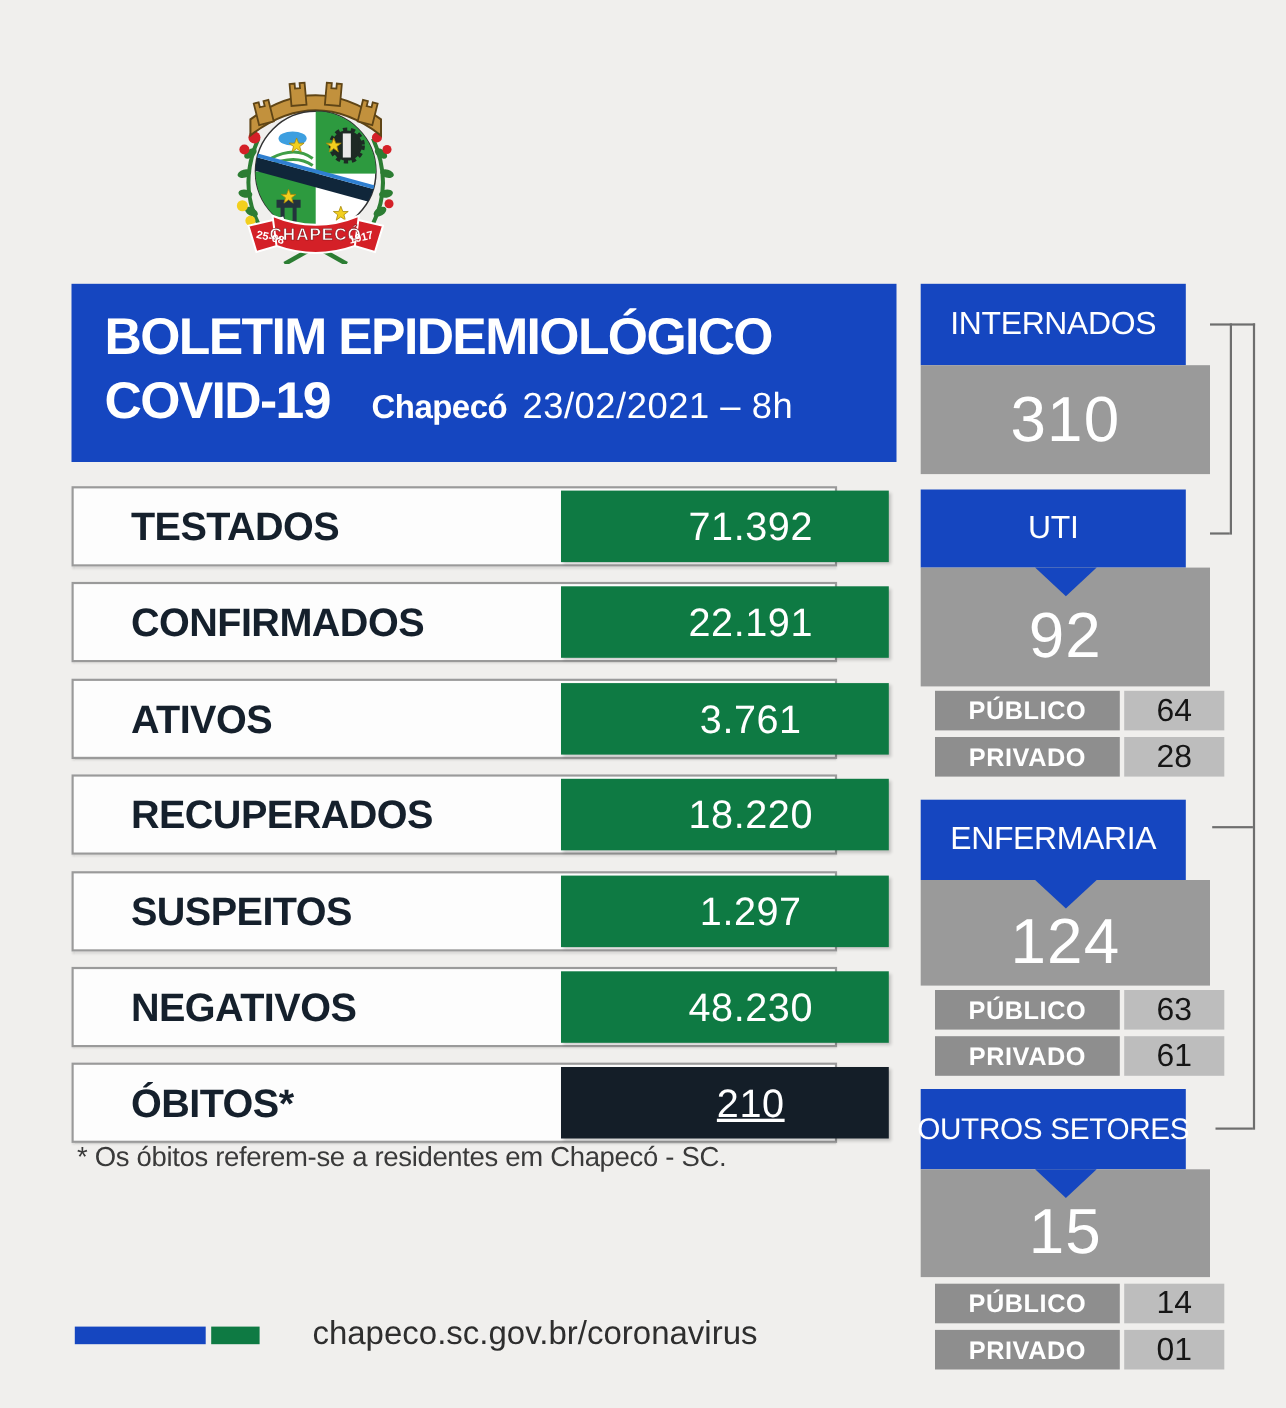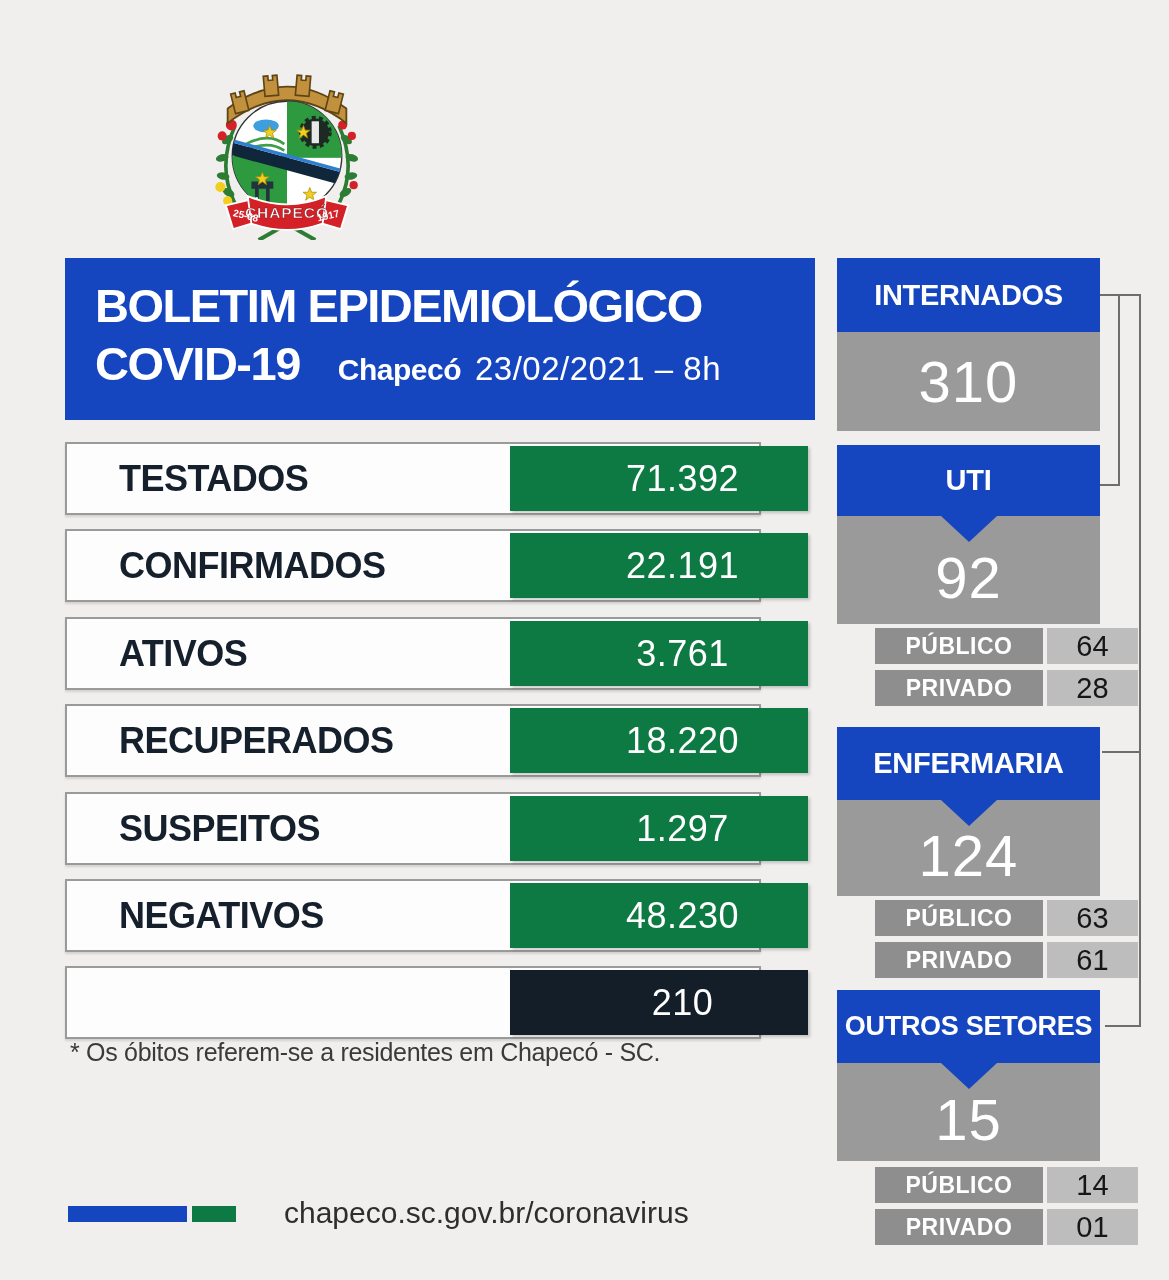--- a/index.html
+++ b/index.html
@@ -27,35 +27,35 @@
   .banner .dt{font-size:33px;font-weight:400;margin-left:14px;letter-spacing:0.5px;}
 
   
   .stat-row{position:absolute;left:65px;width:696px;height:73px;background:var(--row-bg);
             border:2px solid var(--row-border);box-shadow:0 2px 2px rgba(0,0,0,0.12);}
   .stat-row .lbl{position:absolute;left:52px;top:0;line-height:69px;font-size:36px;font-weight:800;
                  color:var(--ink);letter-spacing:-0.5px;font-stretch:condensed;white-space:nowrap;}
   .stat-row .val{position:absolute;left:443px;top:2px;width:298px;height:65px;background:var(--green);
                  color:#fff;font-size:36px;line-height:65px;text-align:center;letter-spacing:0.5px;
                  font-stretch:condensed;box-shadow:2px 2px 3px rgba(0,0,0,0.2);padding-left:47px;}
-  .stat-row.black .val{background:var(--dark);}
+  .stat-row.black .val{background:var(--dark);text-decoration:underline;}
   .footnote{position:absolute;left:70px;top:1038px;font-size:25px;color:#3a3a3a;letter-spacing:-0.3px;font-stretch:condensed;}
 
   
-  .rc-head{position:absolute;left:837px;width:263px;background:var(--blue);color:#fff;
-           display:flex;align-items:center;justify-content:center;font-weight:700;
+  .rc-head{position:absolute;left:837px;width:241px;background:var(--blue);color:#fff;
+           display:flex;align-items:center;justify-content:center;font-weight:400;
            font-size:29px;letter-spacing:-0.3px;font-stretch:condensed;white-space:nowrap;}
   .rc-num{position:absolute;left:837px;width:263px;background:var(--gray-box);color:#fff;
           display:flex;align-items:center;justify-content:center;font-size:58px;font-weight:400;
           letter-spacing:1px;}
   .rc-num.arrowed::before{content:"";position:absolute;top:0;left:50%;margin-left:-28px;
           border-left:28px solid transparent;border-right:28px solid transparent;
           border-top:26px solid var(--blue);}
   .rc-num.arrowed{padding-top:14px;}
-  .sub-row{position:absolute;left:875px;width:244px;height:36px;}
+  .sub-row{position:absolute;left:850px;width:244px;height:36px;}
   .sub-row .k{position:absolute;left:0;top:0;width:168px;height:36px;background:var(--gray-label);
               color:#fff;font-weight:700;font-size:23px;line-height:36px;text-align:center;
               letter-spacing:0.5px;font-stretch:condensed;}
   .sub-row .v{position:absolute;left:172px;top:0;width:91px;height:36px;background:var(--gray-value);
               color:#161616;font-size:29px;line-height:36px;text-align:center;font-stretch:condensed;}
 
   
   .cline{position:absolute;background:var(--line);}
 
   
@@ -174,20 +174,21 @@
   </div>
   <div class="stat-row" style="top:792px">
     <span class="lbl">SUSPEITOS</span>
     <span class="val">1.297</span>
   </div>
   <div class="stat-row" style="top:879px">
     <span class="lbl">NEGATIVOS</span>
     <span class="val">48.230</span>
   </div>
   <div class="stat-row black" style="top:966px">
+    <span class="lbl">ÓBITOS*</span>
     <span class="val">210</span>
   </div>
 
   <div class="footnote">* Os óbitos referem-se a residentes em Chapecó - SC.</div>
 
   <div class="cline" style="left:1100px;top:294px;width:41px;height:2px"></div>
   <div class="cline" style="left:1118px;top:294px;width:2px;height:192px"></div>
   <div class="cline" style="left:1100px;top:484px;width:18px;height:2px"></div>
   <div class="cline" style="left:1139px;top:294px;width:2px;height:733px"></div>
   <div class="cline" style="left:1102px;top:751px;width:37px;height:2px"></div>

